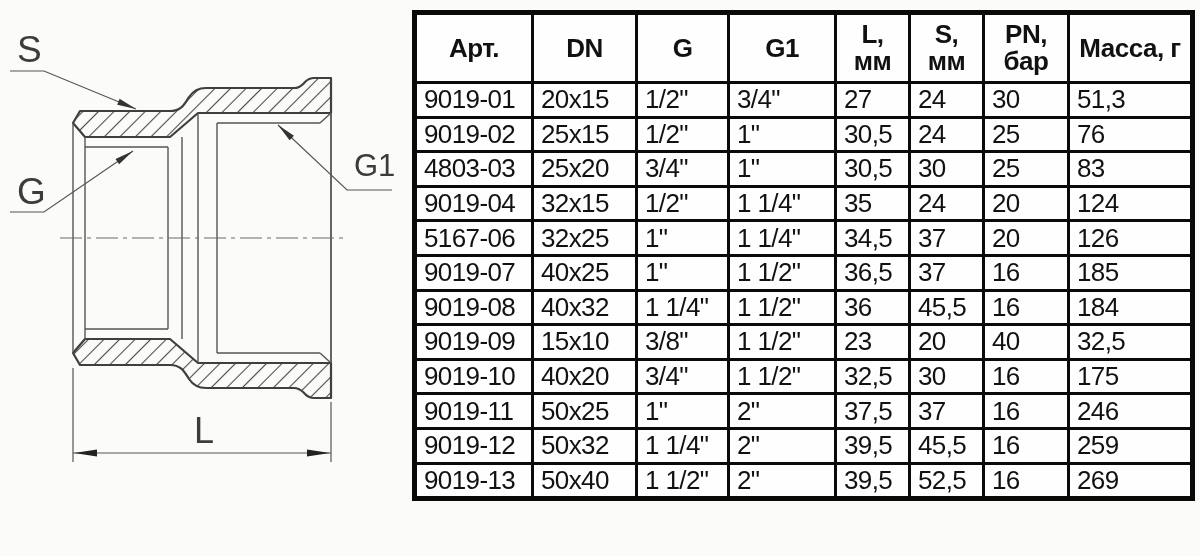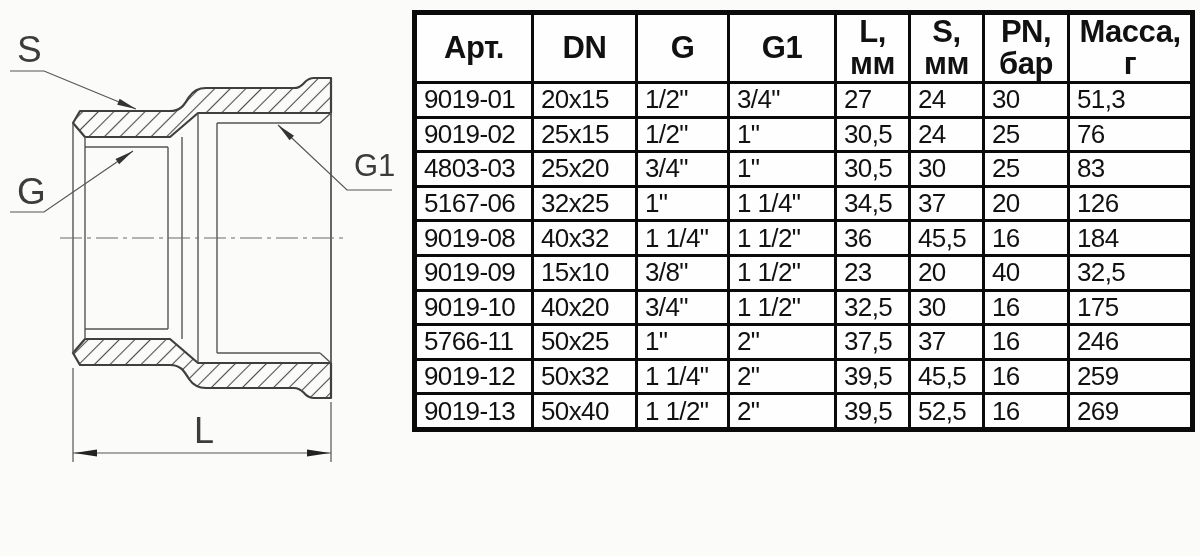--- a/index.html
+++ b/index.html
@@ -16,21 +16,21 @@
 
   table.spec{
     position:absolute;left:412px;top:10px;
     border-collapse:collapse;table-layout:fixed;
     background:#fefefe;border:5px solid #0a0a0a;
     font-family:"Liberation Sans", sans-serif;color:#111;
   }
   table.spec th, table.spec td{border:3px solid #0a0a0a;}
   table.spec th{
     height:66px;text-align:center;vertical-align:middle;
-    font-size:31px;font-weight:bold;line-height:1.02;
+    font-size:26px;font-weight:bold;line-height:1.02;
     letter-spacing:-0.5px;padding:0 2px;
   }
   table.spec td{
     height:31.6px;text-align:left;vertical-align:middle;
     font-size:26px;font-weight:400;letter-spacing:-0.6px;
     padding:0 2px 0 7px;white-space:nowrap;
   }
   col.c-art{width:118px}col.c-dn{width:104px}col.c-g{width:92px}
   col.c-g1{width:107px}col.c-l{width:74px}col.c-s{width:74px}
   col.c-pn{width:85px}col.c-mass{width:124px}
@@ -164,30 +164,50 @@
         <td>4803-03</td>
         <td>25x20</td>
         <td>3/4"</td>
         <td>1"</td>
         <td>30,5</td>
         <td>30</td>
         <td>25</td>
         <td>83</td>
       </tr>
       <tr>
+        <td>9019-04</td>
+        <td>32x15</td>
+        <td>1/2"</td>
+        <td>1 1/4"</td>
+        <td>35</td>
+        <td>24</td>
+        <td>20</td>
+        <td>124</td>
+      </tr>
+      <tr>
         <td>5167-06</td>
         <td>32x25</td>
         <td>1"</td>
         <td>1 1/4"</td>
         <td>34,5</td>
         <td>37</td>
         <td>20</td>
         <td>126</td>
       </tr>
       <tr>
+        <td>9019-07</td>
+        <td>40x25</td>
+        <td>1"</td>
+        <td>1 1/2"</td>
+        <td>36,5</td>
+        <td>37</td>
+        <td>16</td>
+        <td>185</td>
+      </tr>
+      <tr>
         <td>9019-08</td>
         <td>40x32</td>
         <td>1 1/4"</td>
         <td>1 1/2"</td>
         <td>36</td>
         <td>45,5</td>
         <td>16</td>
         <td>184</td>
       </tr>
       <tr>
@@ -204,21 +224,21 @@
         <td>9019-10</td>
         <td>40x20</td>
         <td>3/4"</td>
         <td>1 1/2"</td>
         <td>32,5</td>
         <td>30</td>
         <td>16</td>
         <td>175</td>
       </tr>
       <tr>
-        <td>5766-11</td>
+        <td>9019-11</td>
         <td>50x25</td>
         <td>1"</td>
         <td>2"</td>
         <td>37,5</td>
         <td>37</td>
         <td>16</td>
         <td>246</td>
       </tr>
       <tr>
         <td>9019-12</td>

